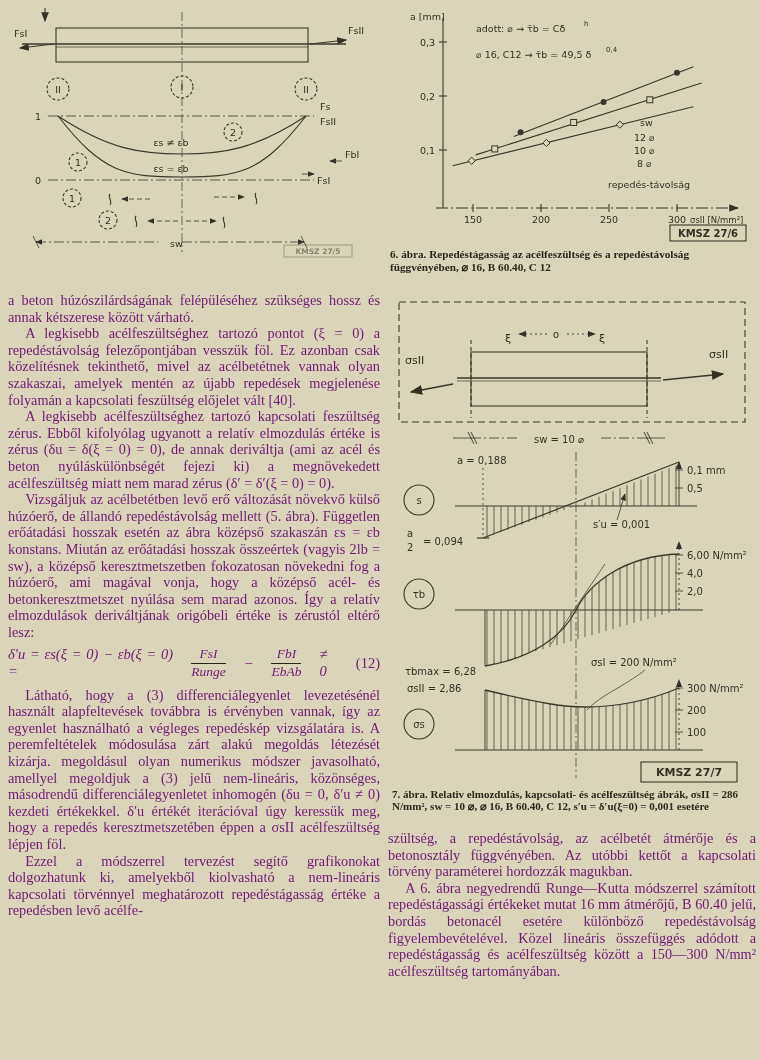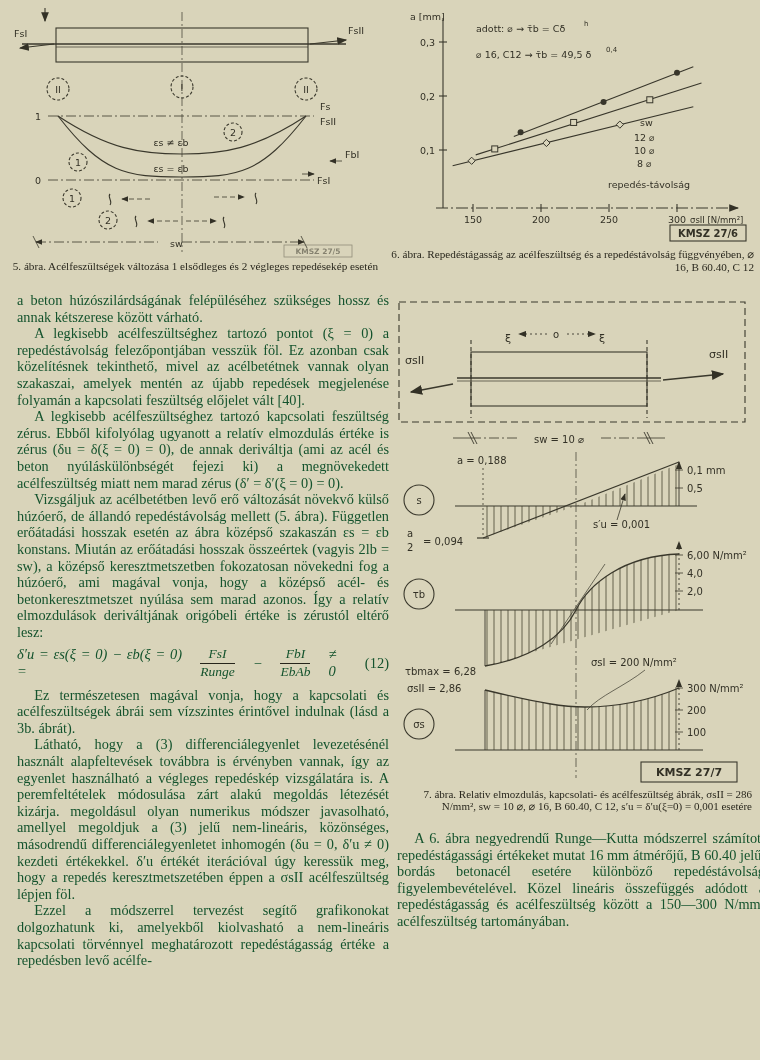--- a/index.html
+++ b/index.html
@@ -1,21 +1,21 @@
 <!DOCTYPE html>
 <html><head>
 <meta charset="utf-8">
 <style>
   html,body{margin:0;padding:0;}
   body{background:#b9b49a;font-family:"Liberation Serif",serif;}
   #page{position:relative;width:760px;height:1060px;background:#d9d4ba;margin:0 auto;overflow:hidden;color:#2d2b21;}
   .fig{position:absolute;}
-  .caption{position:absolute;font-family:"Liberation Serif",serif;font-weight:normal;text-align:right;
+  .caption{position:absolute;font-family:"Liberation Serif",serif;font-weight:bold;text-align:left;
            font-size:11.2px;line-height:12.8px;color:#2a281e;}
-  .textcol{position:absolute;font-size:14.3px;line-height:16.6px;text-align:justify;color:#14532d;overflow:hidden;margin-left:9px;}
+  .textcol{position:absolute;font-size:14.3px;line-height:16.6px;text-align:justify;color:#701a75;overflow:hidden;}
   .textcol p{margin:0;}
   .textcol p.ind{text-indent:1.2em;}
   svg text{font-family:"DejaVu Sans",sans-serif;fill:#333126;}
   .equation{display:flex;align-items:center;justify-content:flex-start;gap:18px;margin:6px 0 7px 0;
             font-style:italic;font-size:14.5px;}
   .frac{display:inline-flex;flex-direction:column;align-items:center;line-height:1.05;font-size:13.5px;}
   .frac .bar{width:100%;border-top:1.2px solid #26241b;margin:1px 0;}
   .eq-tag{margin-left:auto;font-style:normal;}
   .stamp-text{font-family:"DejaVu Sans",sans-serif;font-weight:bold;}
 </style>
@@ -93,21 +93,20 @@
       <text x="312" y="106">Fs</text>
       <text x="312" y="121">FsII</text>
       <text x="337" y="154">FbI</text>
       <text x="309" y="180">FsI</text>
       <text x="64" y="198" text-anchor="middle">1</text>
       <text x="100" y="220" text-anchor="middle">2</text>
       <text x="162" y="243">sw</text>
       <text x="310" y="250" font-size="7.5" opacity="0.5" class="stamp-text" text-anchor="middle">KMSZ 27/5</text>
     </g>
   </svg>
-  <div class="caption" style="left:10px;top:260px;width:368px;">5. ábra. Acélfeszültségek változása 1 elsődleges és 2 végleges repedésekép esetén</div>
 
   <svg class="fig" style="left:388px;top:4px;" width="368" height="242" viewBox="0 0 368 242">
     <defs>
       <marker id="ah6" markerWidth="9" markerHeight="7" refX="8" refY="3.5" orient="auto">
         <path d="M0,0 L9,3.5 L0,7 Z" fill="#333126"></path>
       </marker>
     </defs>
     <g stroke="#3a382c" fill="none" stroke-width="1.1">
       <line x1="55" y1="14" x2="55" y2="204"></line>
       <line x1="48" y1="204" x2="350" y2="204" stroke-dasharray="12,3,2,3" marker-end="url(#ah6)"></line>
@@ -274,22 +273,22 @@
         </span>
       <span>−</span>
       <span class="frac">
           <span>FbI</span>
           <span class="bar"></span>
           <span>EbAb</span>
         </span>
       <span>≠ 0</span>
       <span class="eq-tag">(12)</span>
     </div>
-    <p class="ind">Ez természetesen magával vonja, hogy a kapcsolati és acélfeszültségek ábrái sem vízszintes érintővel indulnak (lásd a 3b. ábrát).</p>
     <p class="ind">Látható, hogy a (3) differenciálegyenlet levezetésénél használt alapfeltevések továbbra is érvényben vannak, így az egyenlet használható a végleges repedéskép vizsgálatára is. A peremfeltételek módosulása zárt alakú megoldás létezését kizárja. megoldásul olyan numerikus módszer javasolható, amellyel megoldjuk a (3) jelű nem-lineáris, közönséges, másodrendű differenciálegyenletet inhomogén (δu = 0, δ′u ≠ 0) kezdeti értékekkel. δ′u értékét iterációval úgy keressük meg, hogy a repedés keresztmetszetében éppen a σsII acélfeszültség lépjen föl.</p>
     <p class="ind">Ezzel a módszerrel tervezést segítő grafikonokat dolgozhatunk ki, amelyekből kiolvasható a nem-lineáris kapcsolati törvénnyel meghatározott repedéstágasság értéke a repedésben levő acélfe-</p>
   </div>
 
   <div class="textcol" style="left:388px;top:830px;width:368px;height:230px;">
+    <p>szültség, a repedéstávolság, az acélbetét átmérője és a betonosztály függvényében. Az utóbbi kettőt a kapcsolati törvény paraméterei hordozzák magukban.</p>
     <p class="ind">A 6. ábra negyedrendű Runge—Kutta módszerrel számított repedéstágassági értékeket mutat 16 mm átmérőjű, B 60.40 jelű, bordás betonacél esetére különböző repedéstávolság figyelembevételével. Közel lineáris összefüggés adódott a repedéstágasság és acélfeszültség között a 150—300 N/mm² acélfeszültség tartományában.</p>
   </div>
 
 </div>
 
 </body></html>

